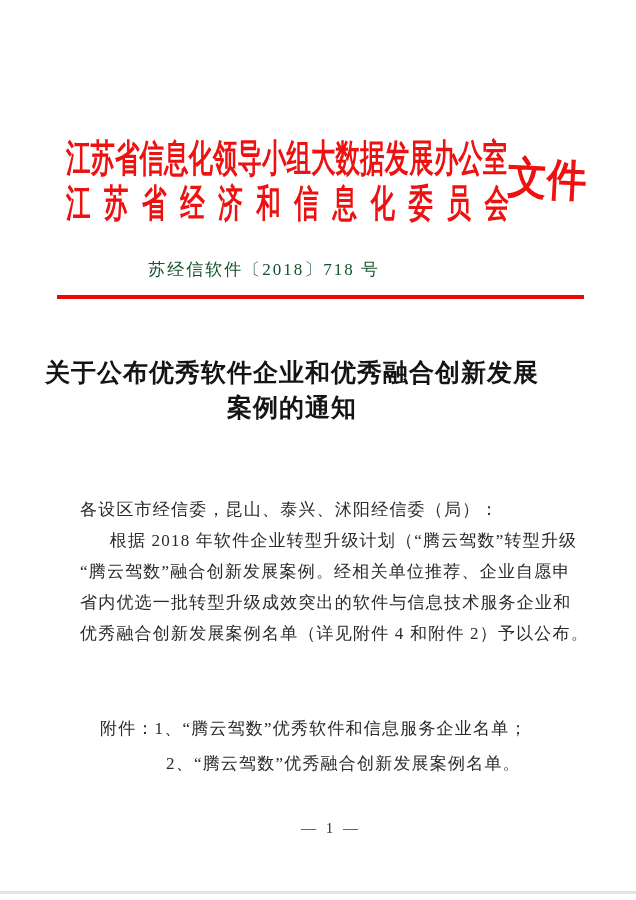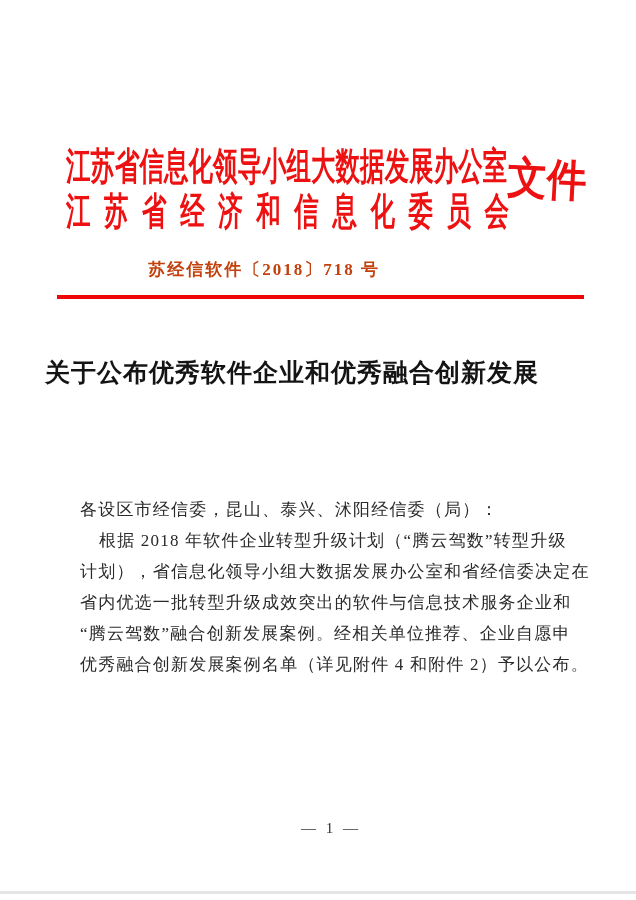--- a/index.html
+++ b/index.html
@@ -11,60 +11,60 @@
   html,body{background:#ffffff;}
   body{
     width:636px;height:900px;overflow:hidden;position:relative;
     font-family:"Liberation Serif","DejaVu Serif",serif;
   }
   .page{
     position:absolute;left:0;top:0;width:636px;height:900px;background:#ffffff;
   }
   
   .header-org{
-    position:absolute;left:66px;top:144px;width:442px;
+    position:absolute;left:66px;top:136px;width:442px;
   }
   .org-line{
     font-weight:bold;color:var(--header-red);white-space:nowrap;
     transform-origin:left top;
   }
   .org-line1{
     font-size:38px;line-height:45px;transform:scaleX(0.645);
   }
   .org-line2{
     font-size:38px;line-height:45px;letter-spacing:21px;transform:scaleX(0.645);
   }
   .doc-type{
     position:absolute;left:503px;top:156px;
     font-size:44px;line-height:48px;font-weight:bold;color:var(--header-red);
     white-space:nowrap;transform:rotate(3deg) scaleX(0.9);transform-origin:center;
   }
   
   .doc-number{
     position:absolute;left:0;top:258px;width:528px;text-align:center;
-    font-size:17px;letter-spacing:2px;color:#c2410c;font-weight:bold;
+    font-size:17px;letter-spacing:2px;color:#14532d;
   }
   
   .red-rule{
     position:absolute;left:57px;top:295px;width:527px;height:4px;
     background:var(--rule-red);
   }
   
   .title{
     position:absolute;left:0;top:355px;width:584px;text-align:center;
     font-weight:bold;font-size:25px;line-height:35px;letter-spacing:1px;color:#141414;
   }
   
   .body-block{
     position:absolute;left:80px;top:450px;width:508px;
     font-size:17px;line-height:31px;letter-spacing:1.2px;color:var(--text);
     white-space:nowrap;
     margin-top:44px;
   }
-  .body-line.indent{padding-left:19px;}
+  .body-line.indent{padding-left:19px;text-align:center;}
   
   .attachments{
     position:absolute;left:100px;top:711px;width:470px;
     font-size:17px;line-height:35px;letter-spacing:1.2px;color:var(--text);
     white-space:nowrap;
   }
   .attach-line2{padding-left:66px;}
   
   .page-number{
     position:absolute;left:0;top:820px;width:636px;text-align:center;text-indent:26px;
@@ -86,29 +86,33 @@
   </div>
 
   <div class="doc-type">文件</div>
 
   <div class="doc-number">苏经信软件〔2018〕718 号</div>
 
   <div class="red-rule"></div>
 
   <div class="title">
     <div>关于公布优秀软件企业和优秀融合创新发展</div>
+    <div>案例的通知</div>
   </div>
 
   <div class="body-block">
     <div class="body-line">各设区市经信委，昆山、泰兴、沭阳经信委（局）：</div>
     <div class="body-line indent">根据 2018 年软件企业转型升级计划（“腾云驾数”转型升级</div>
-    <div class="body-line">计划），省信息化领导小组大数据发展办公室和省经信委决定在</div>
+    <div class="body-line">“腾云驾数”融合创新发展案例。经相关单位推荐、企业自愿申</div>
     <div class="body-line">省内优选一批转型升级成效突出的软件与信息技术服务企业和</div>
-    <div class="body-line">“腾云驾数”融合创新发展案例。经相关单位推荐、企业自愿申</div>
     <div class="body-line">优秀融合创新发展案例名单（详见附件 4 和附件 2）予以公布。</div>
   </div>
 
+  <div class="attachments">
+    <div class="attach-line1">附件：1、“腾云驾数”优秀软件和信息服务企业名单；</div>
+    <div class="attach-line2">2、“腾云驾数”优秀融合创新发展案例名单。</div>
+  </div>
 
   <div class="page-number">— 1 —</div>
 
   <div class="scan-edge"></div>
 
 </div>
 
 </body></html>

